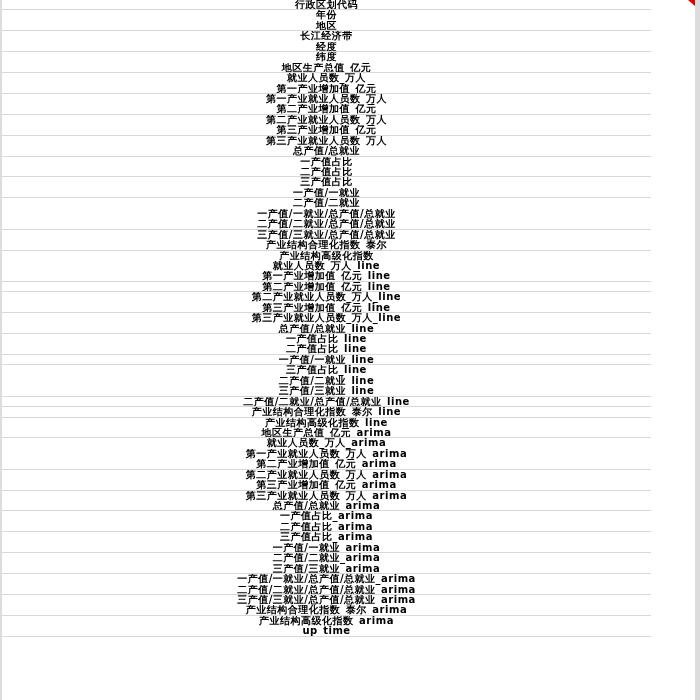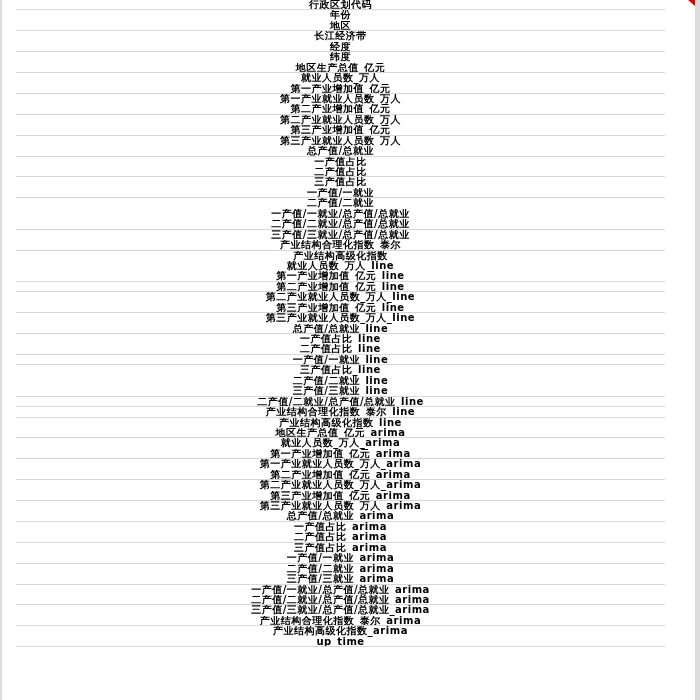--- a/index.html
+++ b/index.html
@@ -1,18 +1,18 @@
 <!DOCTYPE html>
 <html><head>
 <meta charset="utf-8">
 <style>
   html,body{margin:0;padding:0;background:#fff;}
   body{width:700px;height:700px;overflow:hidden;position:relative;}
   .frame{position:absolute;left:0;top:0;width:700px;height:700px;box-sizing:border-box;border-left:2px solid #dcdcdc;border-right:5px solid #dcdcdc;}
-  .list{position:absolute;left:16px;top:0;width:649px;}
+  .list{position:absolute;left:2px;top:0;width:649px;}
   .row{height:10.45px;line-height:10.45px;text-align:center;font-family:"DejaVu Sans",sans-serif;font-size:10px;font-weight:bold;color:#000;white-space:nowrap;overflow:hidden;letter-spacing:0.5px;}
   .row.sep{border-bottom:1px solid #d8d8d8;box-sizing:border-box;}
   .marker{position:absolute;right:5px;top:0;width:0;height:0;border-top:6px solid #e00000;border-left:7px solid transparent;}
 </style>
 </head>
 <body>
 
 <div class="frame"></div>
 <div class="marker"></div>
 <div class="list" id="list">
@@ -52,21 +52,20 @@
     <div class="row sep">二产值占比_line</div>
     <div class="row sep">一产值/一就业_line</div>
     <div class="row">三产值占比_line</div>
     <div class="row">二产值/二就业_line</div>
     <div class="row sep">三产值/三就业_line</div>
     <div class="row sep">二产值/二就业/总产值/总就业_line</div>
     <div class="row sep">产业结构合理化指数_泰尔_line</div>
     <div class="row">产业结构高级化指数_line</div>
     <div class="row sep">地区生产总值_亿元_arima</div>
     <div class="row">就业人员数_万人_arima</div>
-    <div class="row sep">第一产业增加值_亿元_arima</div>
     <div class="row">第一产业就业人员数_万人_arima</div>
     <div class="row sep">第二产业增加值_亿元_arima</div>
     <div class="row">第二产业就业人员数_万人_arima</div>
     <div class="row sep">第三产业增加值_亿元_arima</div>
     <div class="row">第三产业就业人员数_万人_arima</div>
     <div class="row sep">总产值/总就业_arima</div>
     <div class="row">一产值占比_arima</div>
     <div class="row sep">二产值占比_arima</div>
     <div class="row">三产值占比_arima</div>
     <div class="row sep">一产值/一就业_arima</div>

